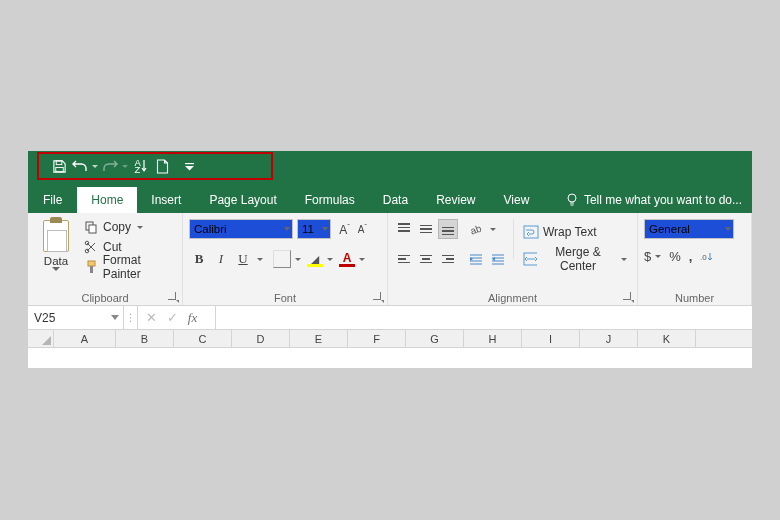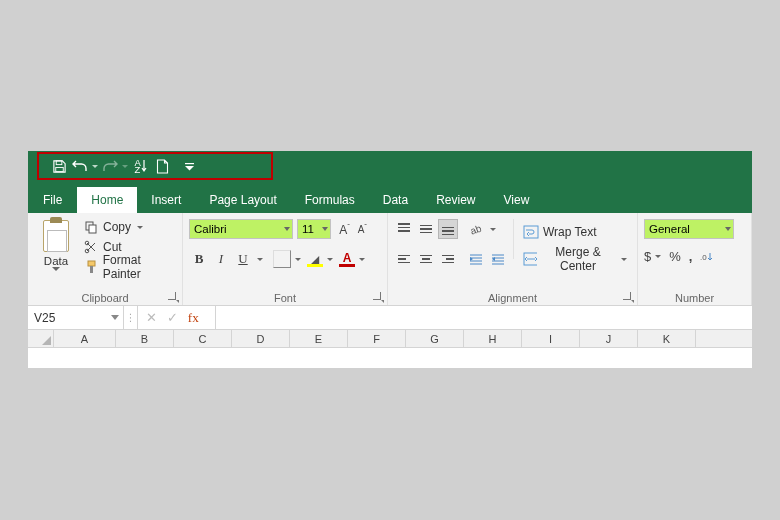--- a/index.html
+++ b/index.html
@@ -40,21 +40,21 @@
   .paste-big .lbl { font-size:11.5px; margin-top:3px; color:#333; }
   .paste-big .tri { margin:0 auto; width:0;height:0;border-left:4px solid transparent;border-right:4px solid transparent;border-top:4px solid #666; }
   .clip-small { position:absolute; left:55px; top:4px; width:100px; }
   .clip-row { height:20px; display:flex; align-items:center; gap:4px; font-size:12px; color:#333; cursor:pointer; padding-right:2px; }
   .clip-row .ic { width:16px; height:16px; display:inline-flex; align-items:center; justify-content:center; }
   .mini-dd { width:0;height:0;border-left:3px solid transparent;border-right:3px solid transparent;border-top:3.5px solid #666; margin-left:2px; }
 
   
   .g-font { width: 205px; padding:6px 6px 18px; }
   .font-row1 { display:flex; gap:4px; align-items:center; }
-  .combo { border:1px solid #c2c2c2; background:#bef264; height:20px; display:flex; align-items:center; font-size:11.5px; padding:0 4px; position:relative; cursor:pointer; }
+  .combo { border:1px solid #c2c2c2; background:#1d4ed8; height:20px; display:flex; align-items:center; font-size:11.5px; padding:0 4px; position:relative; cursor:pointer; }
   .combo .cdd { position:absolute; right:2px; top:7px; width:0;height:0;border-left:3px solid transparent;border-right:3px solid transparent;border-top:4px solid #666; }
   .font-name { width:104px; }
   .font-size { width:34px; }
   .grow-shrink { display:flex; gap:2px; }
   .gs { font-size:12px; color:#444; cursor:pointer; position:relative; width:15px; text-align:right; }
   .gs sup, .gs sub { font-size:8px; position:relative; }
   .font-row2 { display:flex; gap:2px; align-items:center; margin-top:10px; }
   .fbtn { width:20px; height:20px; display:inline-flex; align-items:center; justify-content:center; font-size:13px; color:#444; cursor:pointer; font-family:"Times New Roman",serif; }
   .fbtn.b { font-weight:bold; }
   .fbtn.i { font-style:italic; }
@@ -81,21 +81,21 @@
   .num-combo { width:90px; }
   .num-row2 { display:flex; gap:8px; align-items:center; margin-top:10px; font-size:13px; color:#444;}
   .nbtn { cursor:pointer; display:inline-flex; align-items:center; gap:2px;}
 
   
   .fbar { height: 24px; border-bottom:1px solid #d4d4d4; display:flex; align-items:stretch; background:#fff; }
   .namebox-wrap { width:96px; border-right:1px solid #d4d4d4; position:relative; display:flex; align-items:center; padding:0 6px; font-size:12px; color:#333;}
   .namebox-wrap .nb-dd { position:absolute; right:4px; top:9px; width:0;height:0;border-left:4px solid transparent;border-right:4px solid transparent;border-top:5px solid #888; cursor:pointer;}
   .fbar-spacer { width:14px; border-right:1px solid #d4d4d4; display:flex; align-items:center; justify-content:center; font-size:10px; color:#aaa;}
   .fx-btns { width:78px; border-right:1px solid #d4d4d4; display:flex; align-items:center; gap:10px; padding:0 8px; color:#bbb; font-size:13px;}
-  .fx-label { font-family:"Times New Roman",serif; color:#c2410c;}
+  .fx-label { font-style:italic; font-family:"Times New Roman",serif; color:#737373;}
   .formula-input { flex:1; border:none; outline:none; font-size:12px; padding:0 6px; }
 
   
   .colhdr { height: 18px; background:#f0f0f0; border-bottom:1px solid #d4d4d4; display:flex; }
   .selall { width:26px; border-right:1px solid #d4d4d4; position:relative; cursor:pointer;}
   .selall::after { content:''; position:absolute; right:2px; bottom:2px; width:0;height:0; border-left:9px solid transparent; border-bottom:9px solid #b5b5b5;}
   .colcell { flex:none; border-right:1px solid #d4d4d4; text-align:center; font-size:11px; color:#444; line-height:18px; cursor:pointer;}
   .colA{width:62px;} .colB{width:58px;} .colC{width:58px;} .colD{width:58px;} .colE{width:58px;}
   .colF{width:58px;} .colG{width:58px;} .colH{width:58px;} .colI{width:58px;} .colJ{width:58px;} .colK{width:58px;}
 
@@ -162,20 +162,27 @@
 
   <div class="tabs-row">
     <div class="tab file">File</div>
     <div class="tab active">Home</div>
     <div class="tab">Insert</div>
     <div class="tab">Page Layout</div>
     <div class="tab">Formulas</div>
     <div class="tab">Data</div>
     <div class="tab">Review</div>
     <div class="tab">View</div>
+    <div class="tell-me">
+      <svg width="12" height="14">
+          <circle cx="6" cy="5" r="4" fill="none" stroke="#fff" stroke-width="1"></circle>
+          <path stroke="#fff" d="M4 10h4M4.5 12h3"></path>
+        </svg>
+      <span>Tell me what you want to do...</span>
+    </div>
   </div>
 
   <div class="ribbon">
 
     <div class="group g-clip">
       <div class="paste-big">
         <div class="clip"></div>
         <div class="lbl">Data</div>
         <div class="tri"></div>
       </div>

